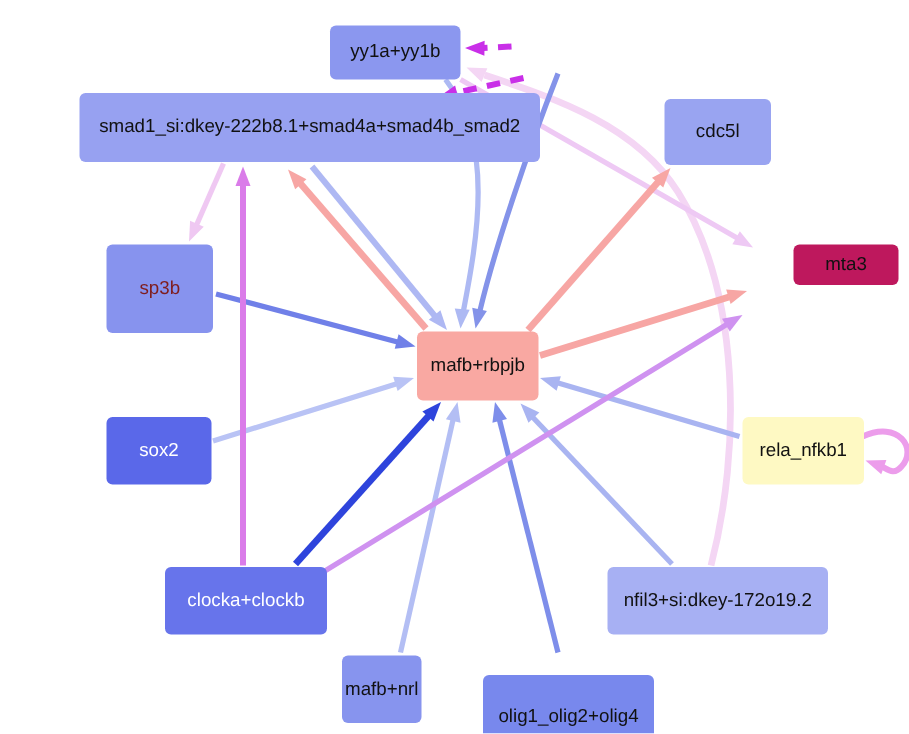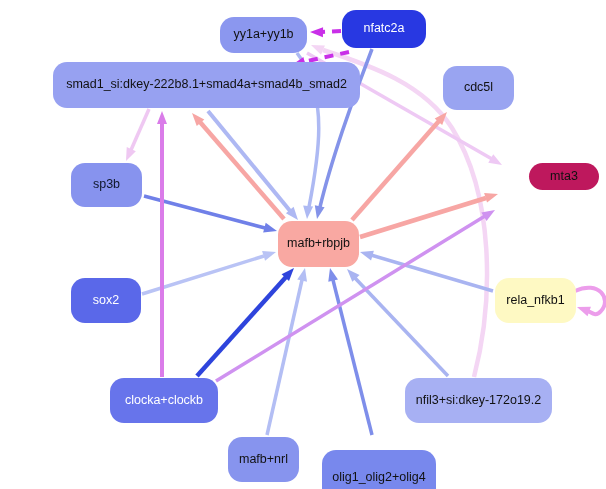--- a/index.html
+++ b/index.html
@@ -1,21 +1,21 @@
 <!DOCTYPE html>
 <html><head>
 <meta charset="utf-8">
 <style>
   html,body{margin:0;padding:0;background:#ffffff;}
   #canvas{position:relative;width:606px;height:489px;background:#ffffff;overflow:hidden;
           font-family:"Liberation Sans", sans-serif;}
   #edge-layer{position:absolute;left:0;top:0;width:606px;height:489px;}
   #node-layer{position:absolute;left:0;top:0;width:606px;height:489px;pointer-events:none;}
   .node{position:absolute;display:flex;align-items:center;justify-content:center;
-        border-radius:14px;pointer-events:auto;box-sizing:border-box;padding:0 4px;}
+        border-radius:4px;pointer-events:auto;box-sizing:border-box;padding:0 4px;}
   .node span{font-size:12.5px;line-height:1.1;text-align:center;white-space:nowrap;}
 </style>
 </head>
 <body>
 
 <div id="canvas">
   <svg id="edge-layer" width="606" height="489" viewBox="0 0 606 489" xmlns="http://www.w3.org/2000/svg">
       <path d="M474,377 C494,300 494,195 452,128 C424,84 372,66 323,50" stroke="#f4d6f4" stroke-width="4.5" fill="none" stroke-linecap="butt"></path>
       <path d="M0,0 L-13,-5 L-13,5 Z" transform="translate(311,45) rotate(203)" fill="#f4d6f4"></path>
       <path d="M307,53 L492,159" stroke="#eec9f4" stroke-width="3.5" fill="none" stroke-linecap="butt"></path>
@@ -56,50 +56,47 @@
       <path d="M0,0 L-13,-5 L-13,5 Z" transform="translate(294,268) rotate(-48)" fill="#2e44dc"></path>
       <path d="M341,31 L322,32" stroke="#c92fe8" stroke-width="4" fill="none" stroke-linecap="butt" stroke-dasharray="9,7"></path>
       <path d="M0,0 L-13,-5 L-13,5 Z" transform="translate(310,32) rotate(181)" fill="#c92fe8"></path>
       <path d="M349,52 L303,62" stroke="#c92fe8" stroke-width="4" fill="none" stroke-linecap="butt" stroke-dasharray="9,7"></path>
       <path d="M0,0 L-13,-5 L-13,5 Z" transform="translate(292,65) rotate(166)" fill="#c92fe8"></path>
     </svg>
   <div id="node-layer">
       <div class="node" style="left: 220px; top: 17px; width: 87px; height: 36px; background: rgb(139, 151, 239); color: rgb(17, 17, 17);">
         <span>yy1a+yy1b</span>
       </div>
-      <div class="node" style="left: 342px; top: 10px; width: 84px; height: 38px; background: rgb(40, 56, 226); color: rgb(255, 255, 255);">
-        <span>nfatc2a</span>
-      </div>
       <div class="node" style="left: 10px; top: 62px; width: 307px; height: 46px; background: rgb(151, 161, 241); color: rgb(17, 17, 17); margin-left: 43px;">
         <span>smad1_si:dkey-222b8.1+smad4a+smad4b_smad2</span>
       </div>
       <div class="node" style="left: 443px; top: 66px; width: 71px; height: 44px; background: rgb(153, 164, 241); color: rgb(17, 17, 17);">
         <span>cdc5l</span>
       </div>
-      <div class="node" style="left: 71px; top: 163px; width: 71px; height: 44px; background: rgb(135, 147, 238); color: #0f172a;">
+      <div class="node" style="left: 71px; top: 163px; width: 71px; height: 59px; background: rgb(135, 147, 238); color: #7f1d1d;">
         <span>sp3b</span>
       </div>
       <div class="node" style="left: 529px; top: 163px; width: 70px; height: 27px; background: #be185d; color: rgb(17, 17, 17);">
         <span>mta3</span>
       </div>
       <div class="node" style="left: 278px; top: 221px; width: 81px; height: 46px; background: rgb(249, 168, 162); color: rgb(17, 17, 17);">
         <span>mafb+rbpjb</span>
       </div>
       <div class="node" style="left: 71px; top: 278px; width: 70px; height: 45px; background: rgb(90, 104, 233); color: rgb(255, 255, 255);">
         <span>sox2</span>
       </div>
       <div class="node" style="left: 495px; top: 278px; width: 81px; height: 45px; background: #fef9c3; color: rgb(17, 17, 17);">
         <span>rela_nfkb1</span>
       </div>
       <div class="node" style="left: 110px; top: 378px; width: 108px; height: 45px; background: rgb(103, 116, 235); color: rgb(255, 255, 255);">
         <span>clocka+clockb</span>
       </div>
       <div class="node" style="left: 405px; top: 378px; width: 147px; height: 45px; background: rgb(167, 176, 243); color: rgb(17, 17, 17);">
         <span>nfil3+si:dkey-172o19.2</span>
       </div>
-      <div class="node" style="left: 228px; top: 437px; width: 71px; height: 45px; background: rgb(135, 148, 238); color: rgb(17, 17, 17);">
+      <div class="node" style="left: 228px; top: 437px; width: 53px; height: 45px; background: rgb(135, 148, 238); color: rgb(17, 17, 17);">
         <span>mafb+nrl</span>
       </div>
       <div class="node" style="left: 322px; top: 450px; width: 114px; height: 56px; background: rgb(120, 136, 237); color: rgb(17, 17, 17);">
         <span>olig1_olig2+olig4</span>
       </div>
     </div>
 </div>
 
 </body></html>

